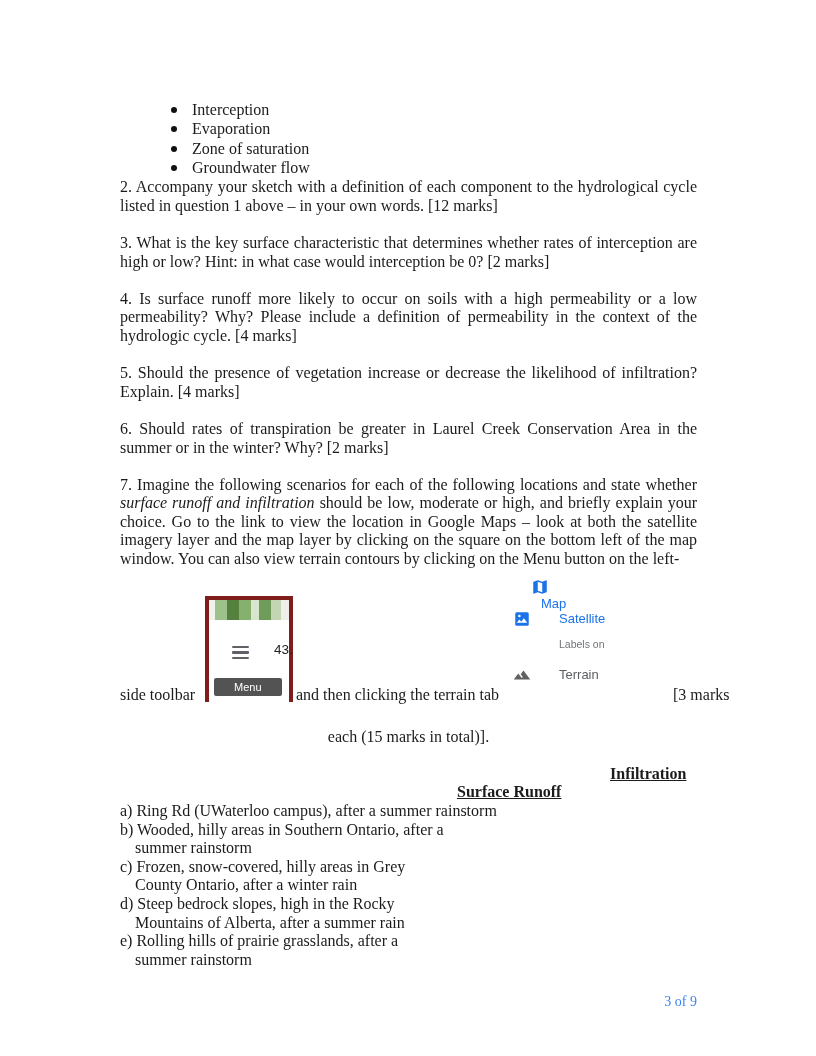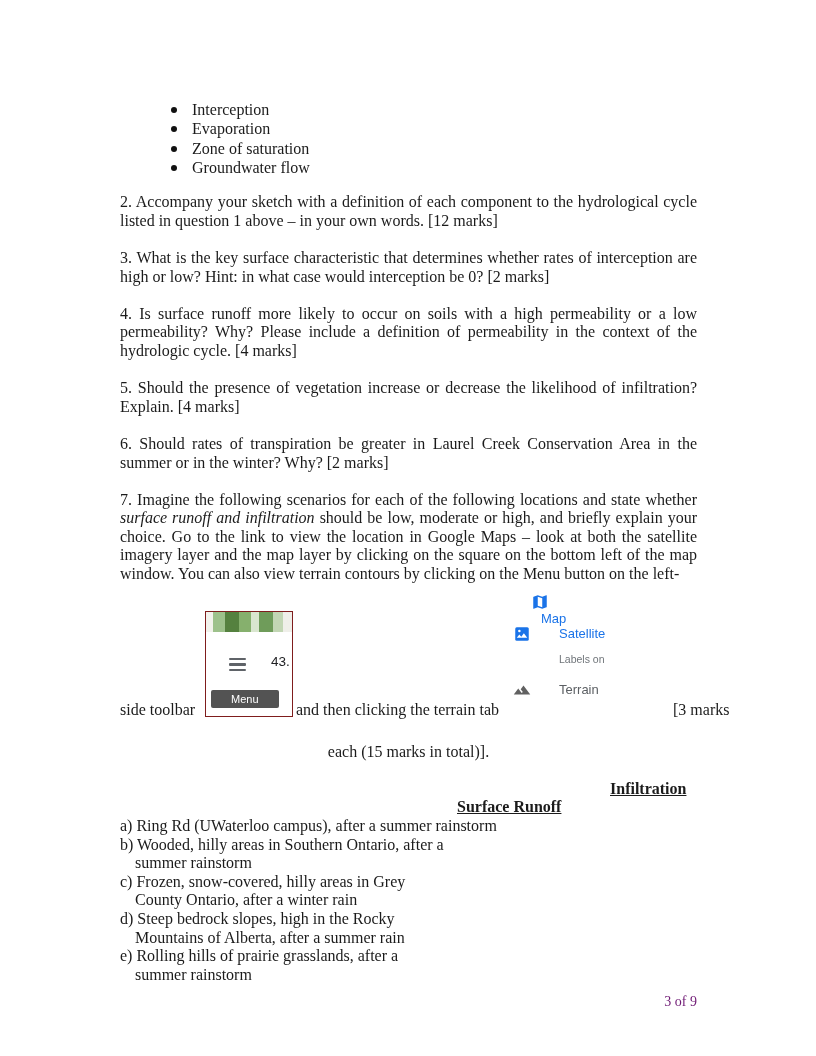--- a/index.html
+++ b/index.html
@@ -19,21 +19,21 @@
     }
     .para {
       font-size: 16px;
       line-height: 18.6px;
       text-align: justify;
       margin-bottom: 18.6px;
     }
     .italic { font-style: italic; }
 
     
-    .bullets { margin-bottom: 16px; }
+    .bullets { margin-bottom: 1px; }
     .bullet-item {
       position: relative;
       padding-left: 72px;
       font-size: 16px;
       line-height: 19.3px;
     }
     .bullet-item .dot {
       position: absolute;
       left: 51px;
       top: 7px;
@@ -56,21 +56,21 @@
     .fig-text.t2 { left: 176px; }
     .fig-text.t3 { left: 523px; margin-left: 30px; }
 
     
     .shot-left {
       position: absolute;
       left: 85px;
       top: 27px;
       width: 88px;
       height: 106px;
-      border: 1px solid #7f1d1d;
+      border: 4px solid #7f1d1d;
       background: #fff;
     }
     .shot-strip {
       height: 20px;
       background: linear-gradient(90deg,
         #f2f2ec 0%, #f2f2ec 8%,
         #9dc18b 8%, #9dc18b 22%,
         #55813f 22%, #55813f 38%,
         #86b06d 38%, #86b06d 52%,
         #d9e6cf 52%, #d9e6cf 62%,
@@ -158,21 +158,21 @@
     
     .scenarios { margin-top: 0; }
     .sline { font-size: 16px; line-height: 18.6px; }
     .sline.cont { padding-left: 15px; }
 
     .page-num {
       position: absolute;
       top: 994px;
       right: 119px;
       font-size: 14px;
-      color: #701a75;
+      color: #3b82f6;
     }
   </style>
 </head>
 <body>
 
 <div class="page">
 
   <div class="bullets">
     <div class="bullet-item"><span class="dot"></span><span>Interception</span></div>
     <div class="bullet-item"><span class="dot"></span><span>Evaporation</span></div>

